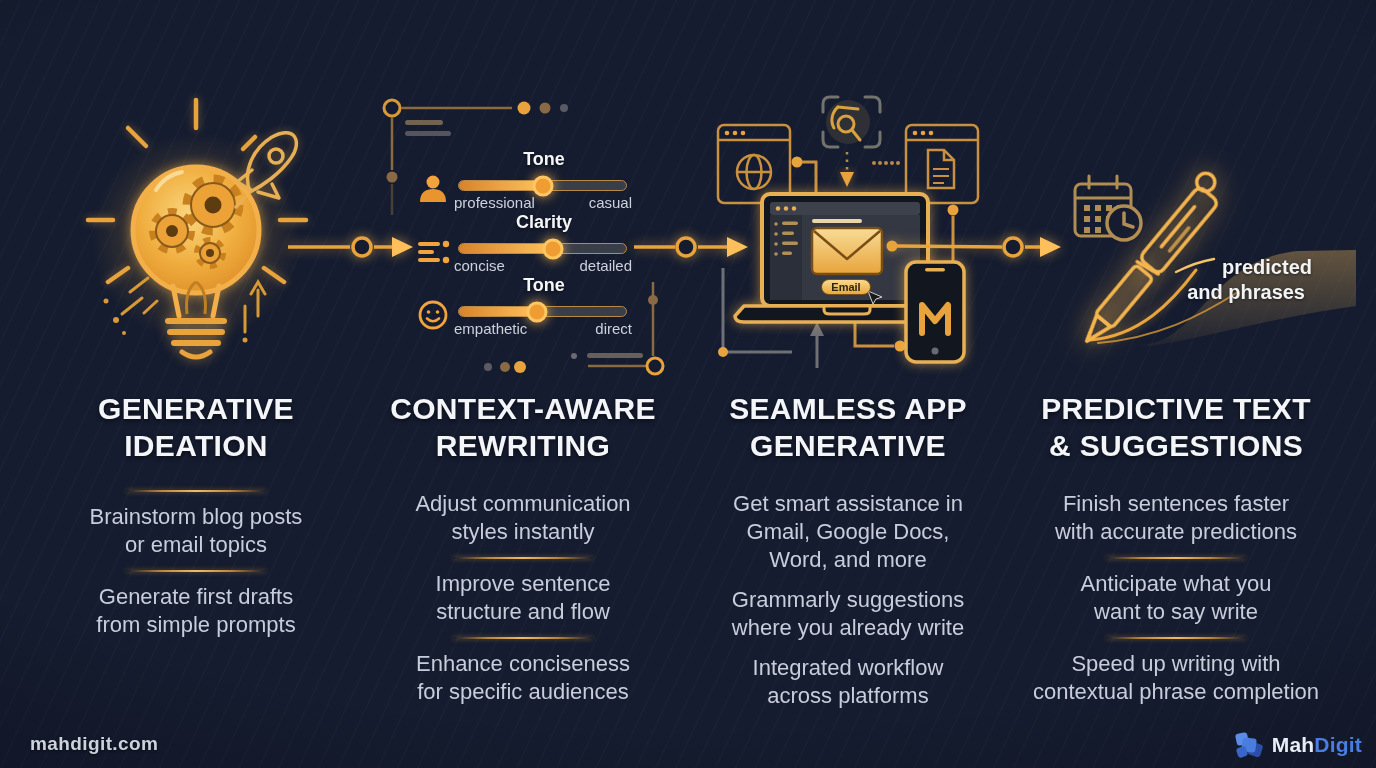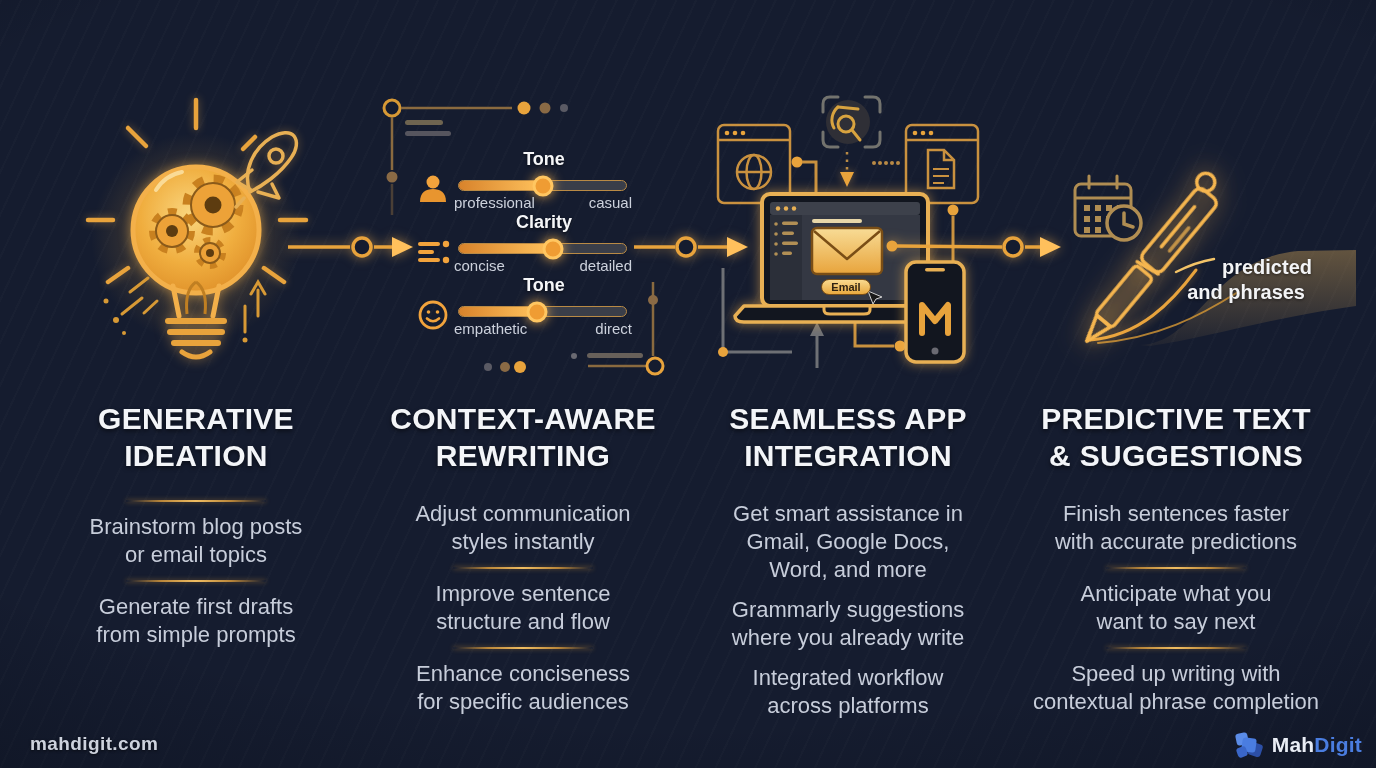--- a/index.html
+++ b/index.html
@@ -10,21 +10,21 @@
   .canvas::after{content:"";position:absolute;inset:0;z-index:2;pointer-events:none;
     background:radial-gradient(120% 95% at 50% 42%,rgba(0,0,0,0) 55%,rgba(4,7,15,.55) 100%);}
   svg.deco{position:absolute;left:0;top:0;z-index:1;}
   .gl{filter:drop-shadow(0 0 6px rgba(255,186,80,.55));}
   .gl2{filter:drop-shadow(0 0 12px rgba(255,186,80,.8));}
   .glsoft{filter:drop-shadow(0 0 4px rgba(255,186,80,.4));}
 
   .overlay{position:absolute;z-index:3;}
 
   
-  .col{position:absolute;top:400px;width:356px;text-align:center;}
+  .col{position:absolute;top:390px;width:356px;text-align:center;}
   .col h2{margin:0;height:74px;font-weight:bold;font-size:30px;line-height:37px;
           color:#f3f5f8;letter-spacing:.3px;white-space:pre-line;
           text-shadow:0 2px 4px rgba(0,0,0,.55);}
   .items{margin-top:26px;}
   .item{margin:0;font-size:22px;line-height:28px;color:#c7cdda;white-space:pre-line;}
   .gold-div{width:140px;height:2px;margin:11px auto;border-radius:1px;
     background:linear-gradient(90deg,transparent,#b9863a 25%,#f0bd62 50%,#b9863a 75%,transparent);
     box-shadow:0 0 5px rgba(232,163,60,.45);}
   .no-div .item + .item{margin-top:12px;}
 
@@ -435,41 +435,41 @@
     <p class="item">Improve sentence
 structure and flow</p>
     <div class="gold-div"></div>
     <p class="item">Enhance conciseness
 for specific audiences</p>
   </div>
 </div>
 
 <div class="overlay col no-div" style="left:670px">
   <h2>SEAMLESS APP
-INTEGRATION</h2>
+GENERATIVE</h2>
   <div class="items">
     <p class="item">Get smart assistance in
 Gmail, Google Docs,
 Word, and more</p>
     <p class="item">Grammarly suggestions
 where you already write</p>
     <p class="item">Integrated workflow
 across platforms</p>
   </div>
 </div>
 
 <div class="overlay col" style="left:998px">
   <h2>PREDICTIVE TEXT
 &amp; SUGGESTIONS</h2>
   <div class="items">
     <p class="item">Finish sentences faster
 with accurate predictions</p>
     <div class="gold-div"></div>
     <p class="item">Anticipate what you
-want to say next</p>
+want to say write</p>
     <div class="gold-div"></div>
     <p class="item">Speed up writing with
 contextual phrase completion</p>
   </div>
 </div>
 
 <div class="overlay watermark">mahdigit.com</div>
 
 <div class="overlay brand">
   <svg width="32" height="30" viewBox="0 0 32 30">

